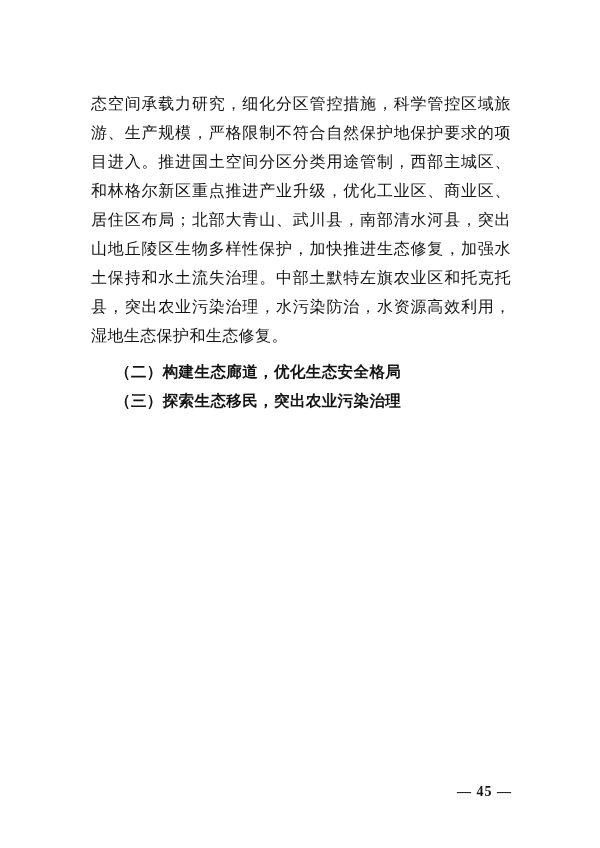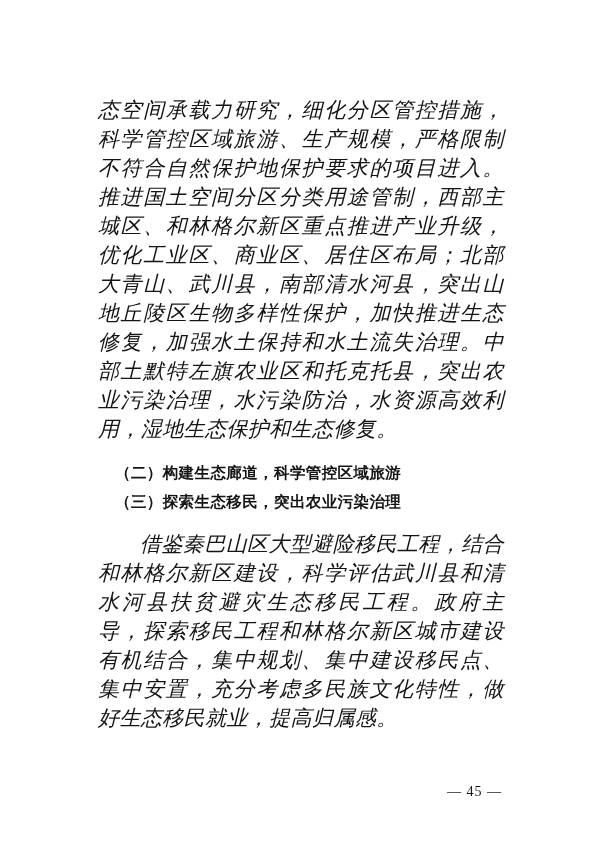--- a/index.html
+++ b/index.html
@@ -20,61 +20,60 @@
     inset: 0;
     background: #ffffff;
   }
   .content {
     position: absolute;
     top: 82px;
     left: 84px;
     width: 434px;
   }
   .para {
-    margin: 14px;
-    font-size: 21px;
+    margin: 7px;
+    font-size: 16px;
     line-height: 29px;
     letter-spacing: 0.4px;
     text-align: justify;
     text-justify: inter-character;
     word-break: break-all;
-    font-style: italic;
   }
   .para.indent {
     text-indent: 2em;
   }
   .heading {
     margin: 0;
     font-size: 15.5px;
     line-height: 29px;
     letter-spacing: 0.4px;
     font-weight: bold;
     text-indent: 2em;
     word-break: break-all;
   }
   .page-footer {
     position: absolute;
-    right: 98px;
+    right: 88px;
     bottom: 48px;
     font-size: 14px;
     letter-spacing: 1px;
     color: #141414;
+    font-weight: bold;
   }
 </style>
 </head>
 <body>
 
 <div class="sheet">
   <div class="content">
 
     <p class="para">态空间承载力研究，细化分区管控措施，科学管控区域旅游、生产规模，严格限制不符合自然保护地保护要求的项目进入。推进国土空间分区分类用途管制，西部主城区、和林格尔新区重点推进产业升级，优化工业区、商业区、居住区布局；北部大青山、武川县，南部清水河县，突出山地丘陵区生物多样性保护，加快推进生态修复，加强水土保持和水土流失治理。中部土默特左旗农业区和托克托县，突出农业污染治理，水污染防治，水资源高效利用，湿地生态保护和生态修复。</p>
 
-    <p class="heading">（二）构建生态廊道，科学管控区域旅游</p>
+    <p class="heading">（二）构建生态廊道，优化生态安全格局</p>
 
 
     <p class="heading">（三）探索生态移民，突出农业污染治理</p>
 
-    <p class="para indent">借鉴秦巴山区大型避险移民工程，结合和林格尔新区建设，科学评估武川县和清水河县扶贫避灾生态移民工程。政府主导，探索移民工程和林格尔新区城市建设有机结合，集中规划、集中建设移民点、集中安置，充分考虑多民族文化特性，做好生态移民就业，提高归属感。</p>
 
   </div>
 
   <div class="page-footer">— 45 —</div>
 </div>
 
 </body></html>

